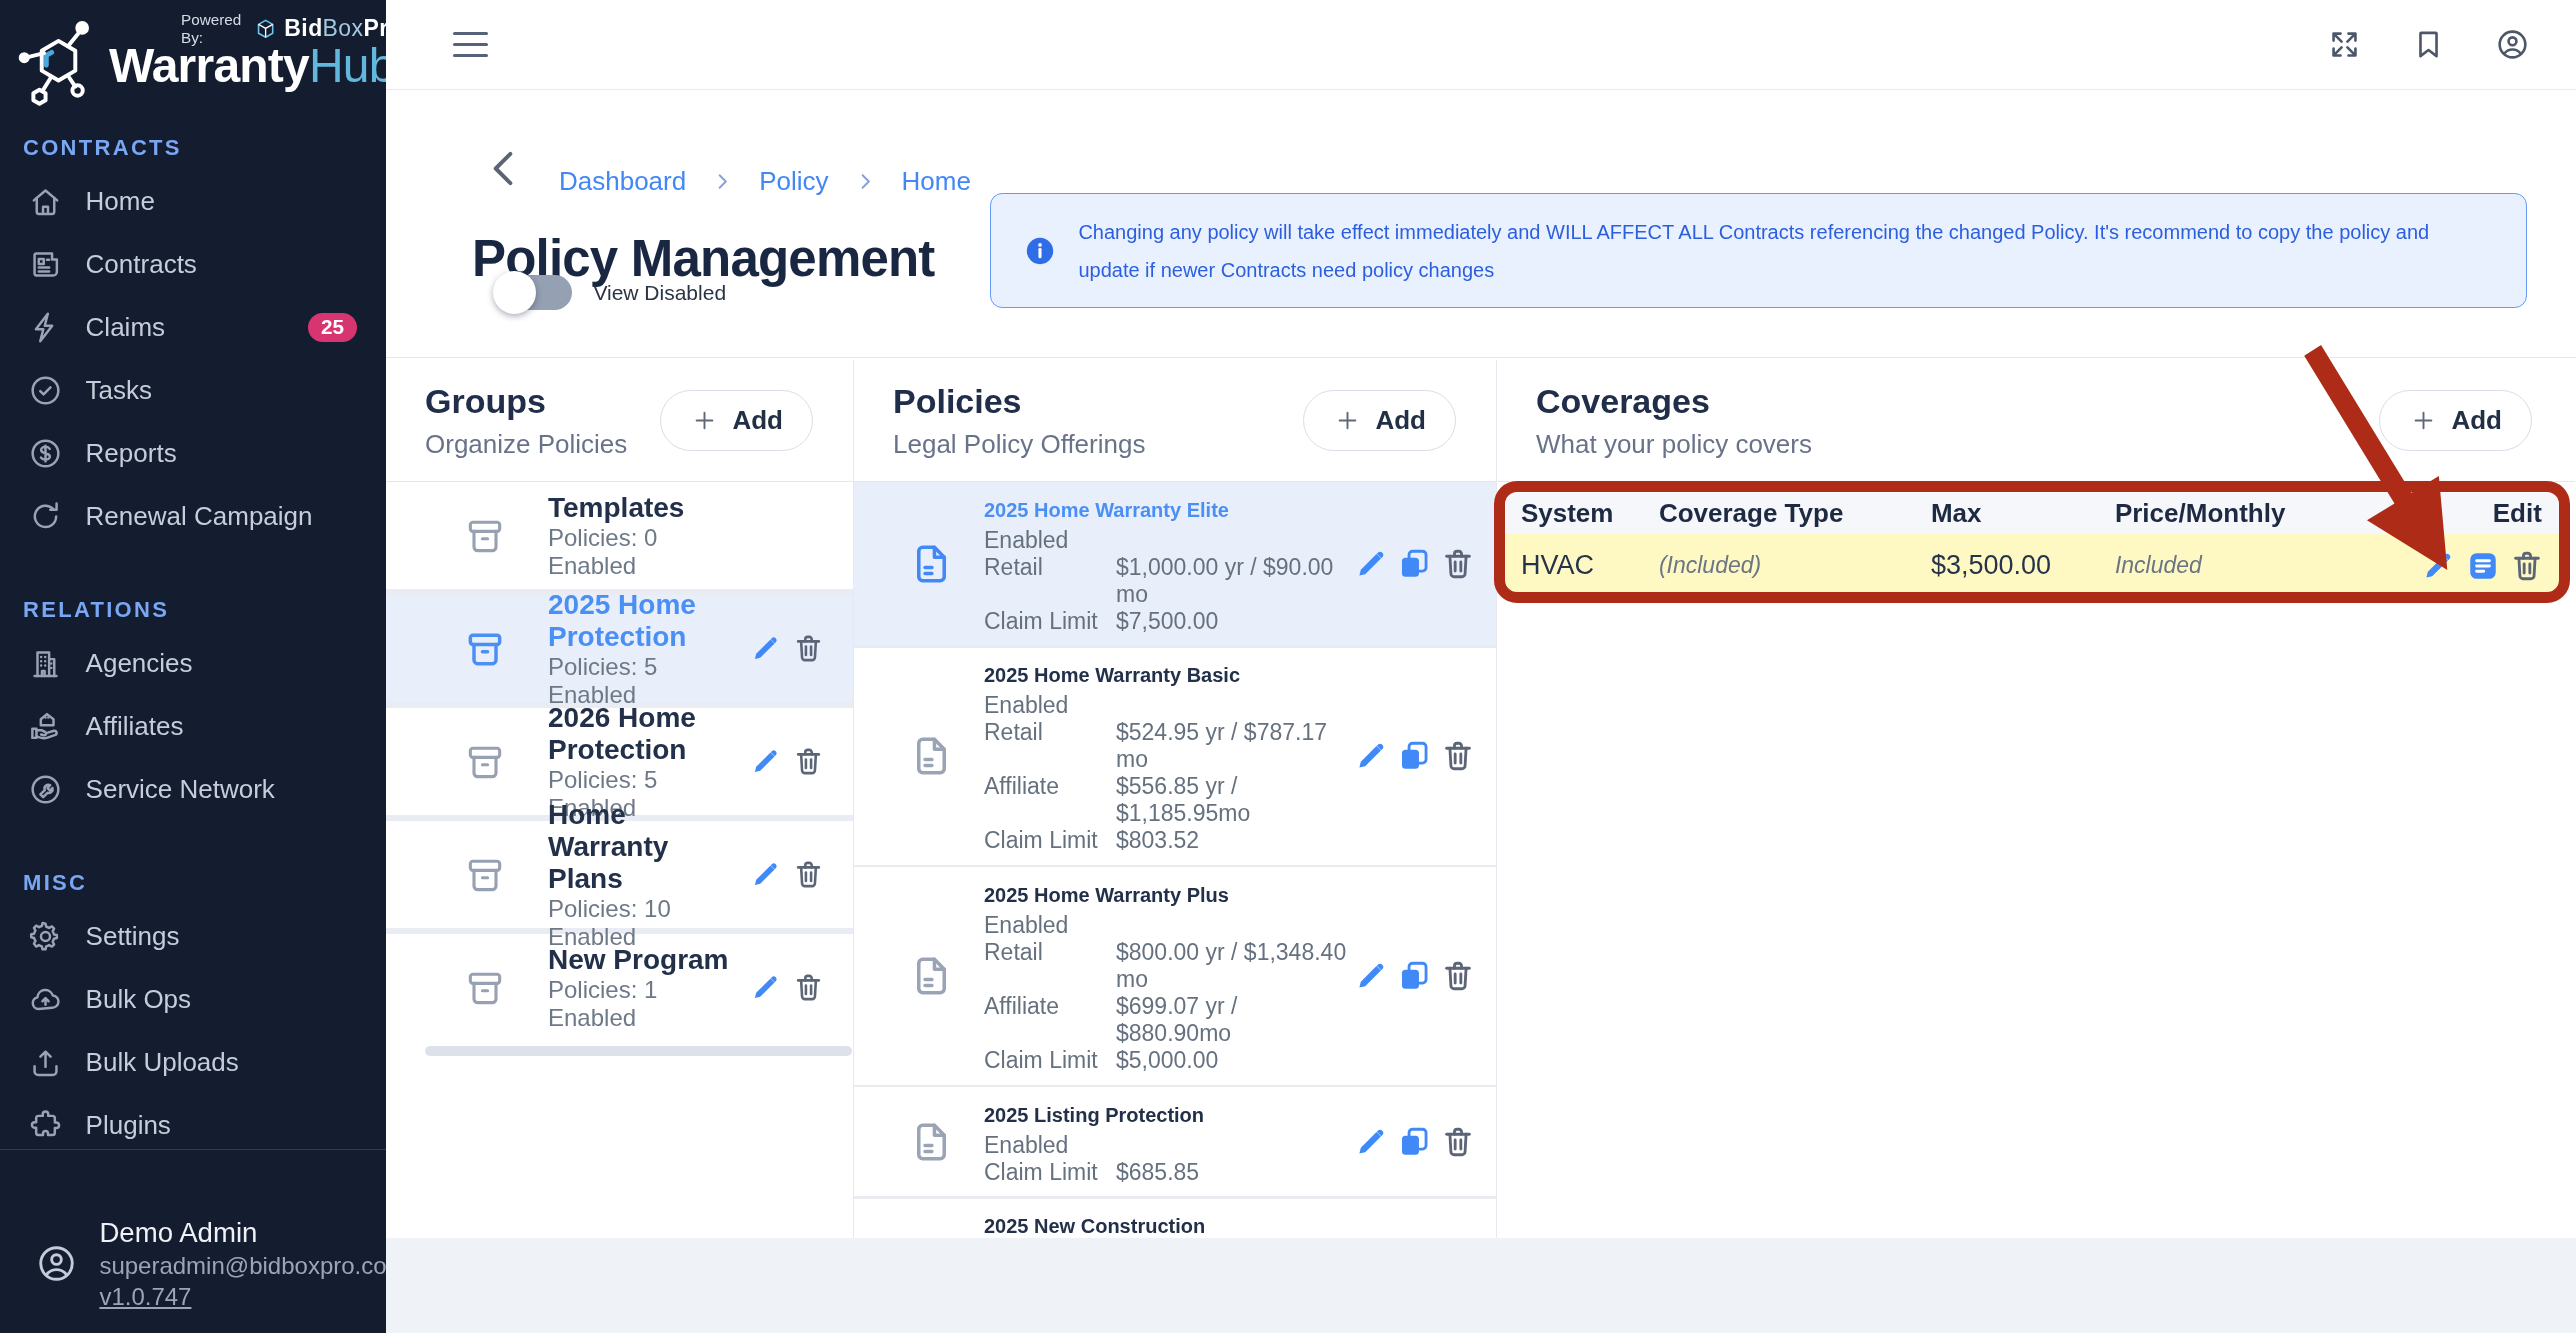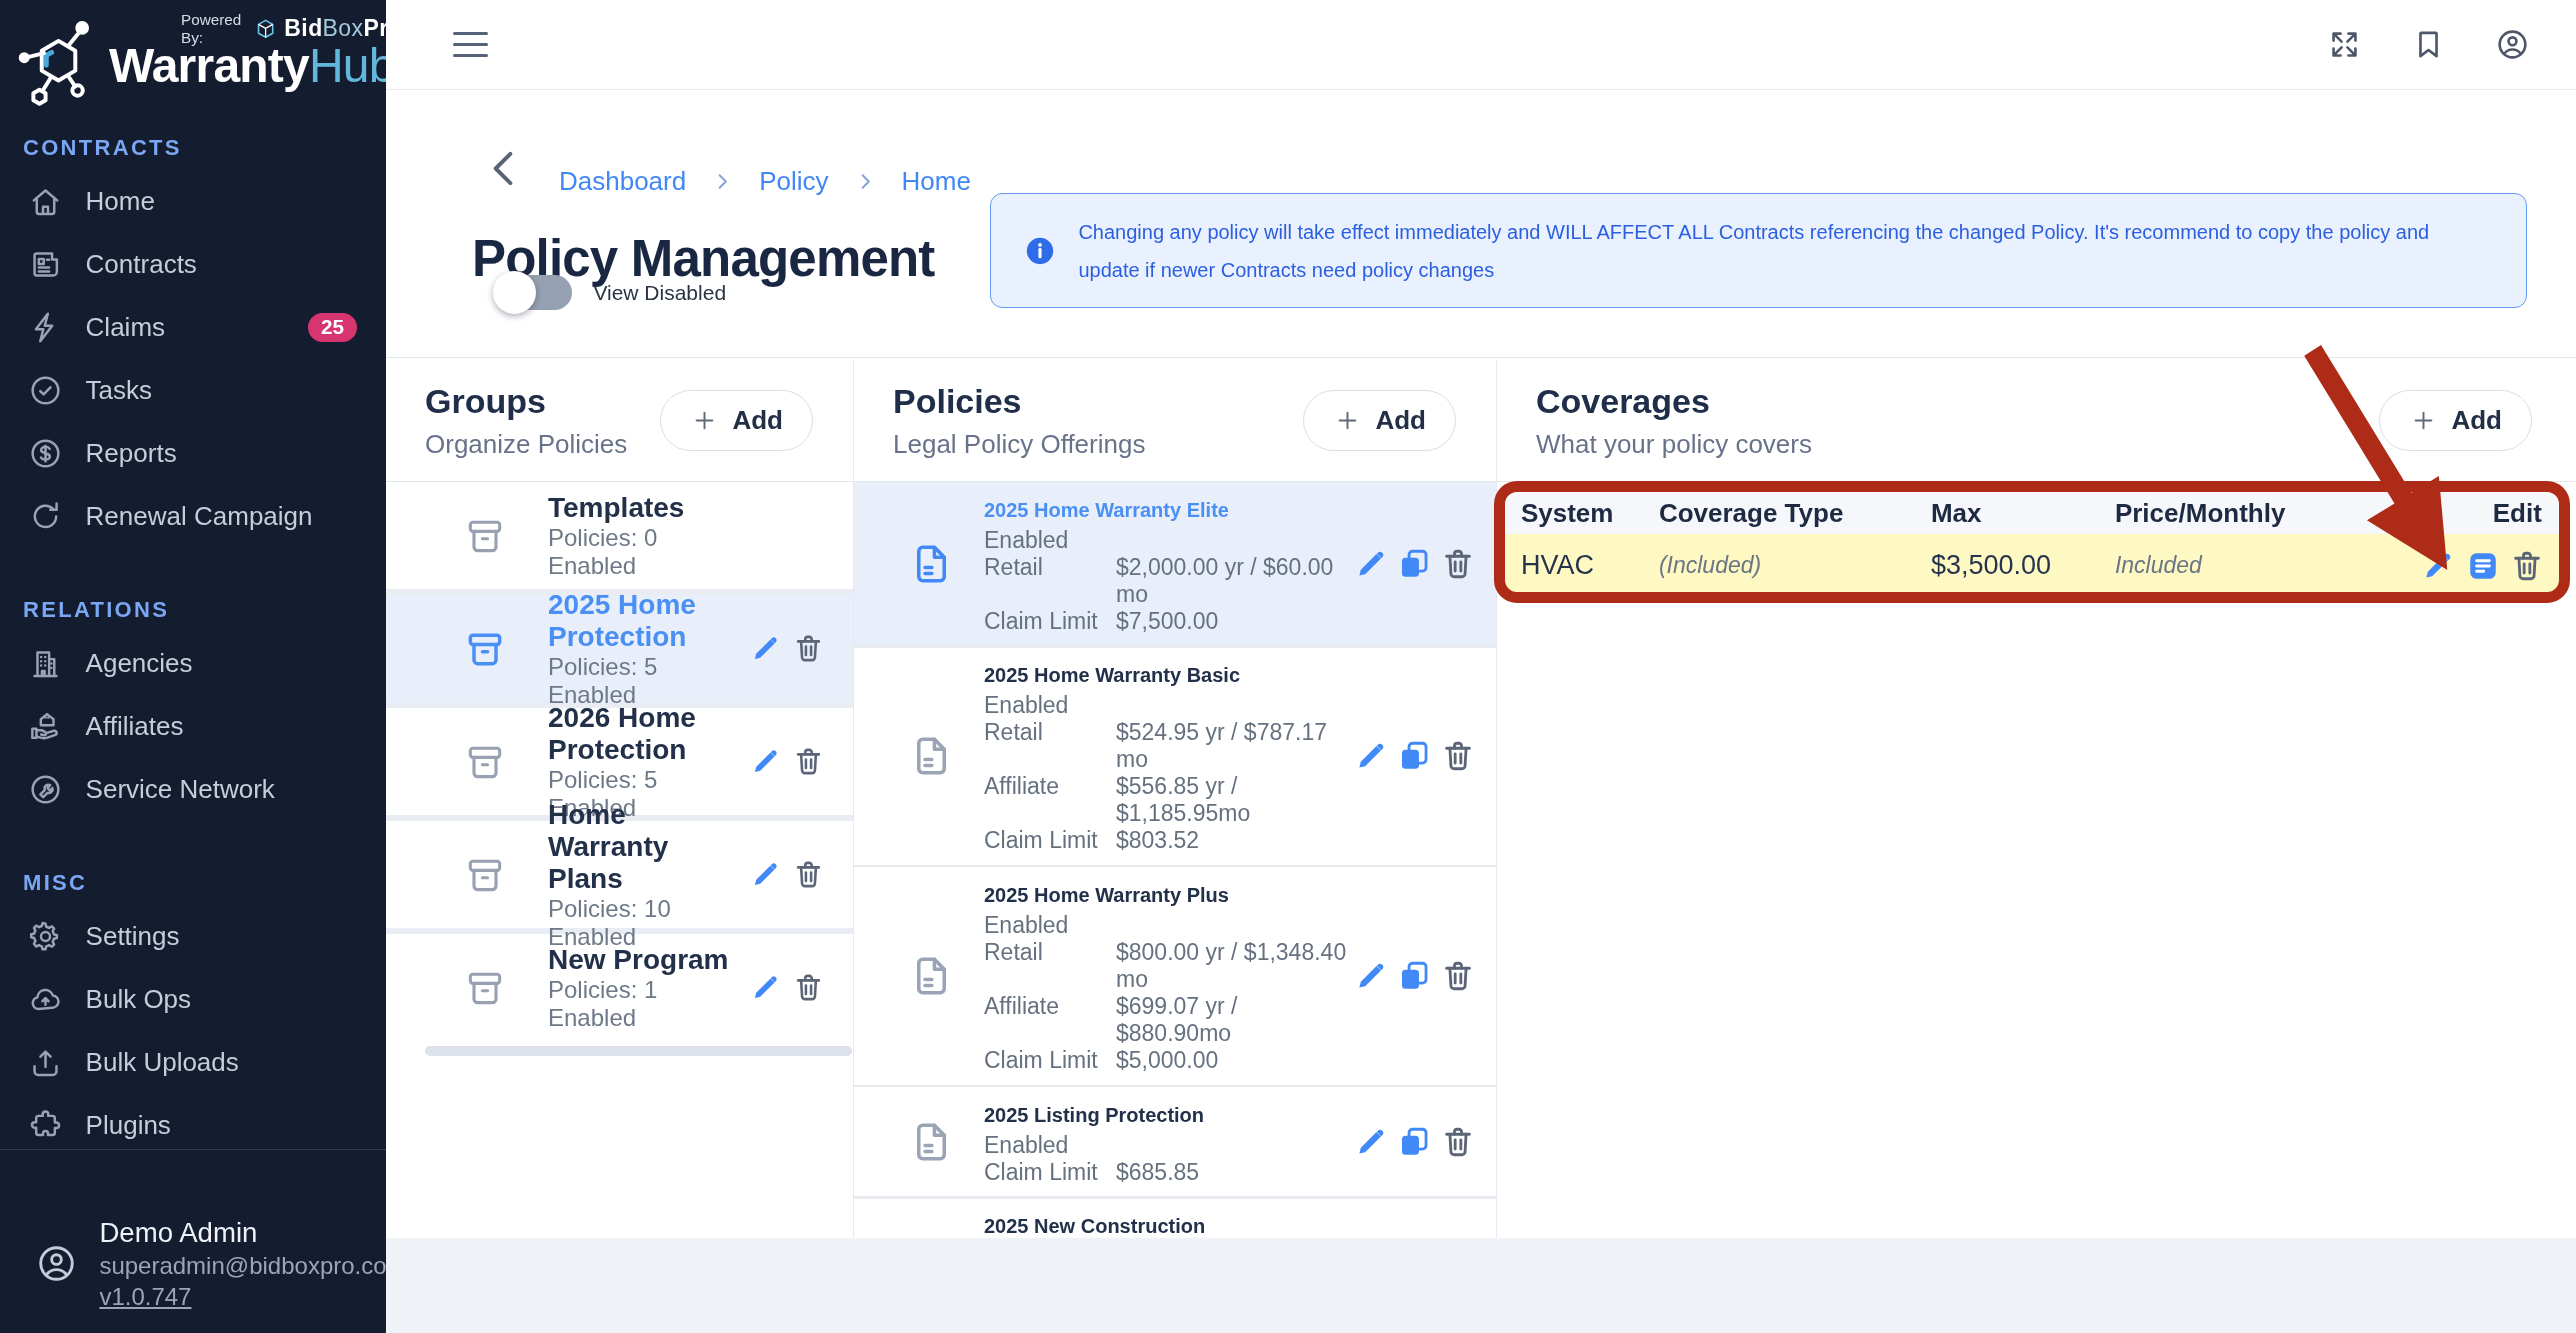--- a/index.html
+++ b/index.html
@@ -477,21 +477,21 @@
             <path d="M8.7 13.8h3.5M8.7 16.8h3.5"></path>
           </svg>
         <div class="ptext">
           <div class="pname">2025 Home Warranty Elite</div>
           <div class="mrow">
               <span>Enabled</span>
               <span></span>
             </div>
           <div class="mrow">
               <span>Retail</span>
-              <span>$2,000.00 yr / $60.00 mo</span>
+              <span>$1,000.00 yr / $90.00 mo</span>
             </div>
           <div class="mrow">
               <span>Claim Limit</span>
               <span>$7,500.00</span>
             </div>
         </div>
         <div class="pactions">
           <svg class="act-ic2 blue" viewBox="0 0 24 24" fill="currentColor">
               <path d="M3.8 20.2l1-4.1L15.9 5l3.1 3.1L7.9 19.2l-4.1 1z"></path>
               <path d="M17 3.9a2.2 2.2 0 0 1 3.1 3.1l-.9.9-3.1-3.1z"></path>

